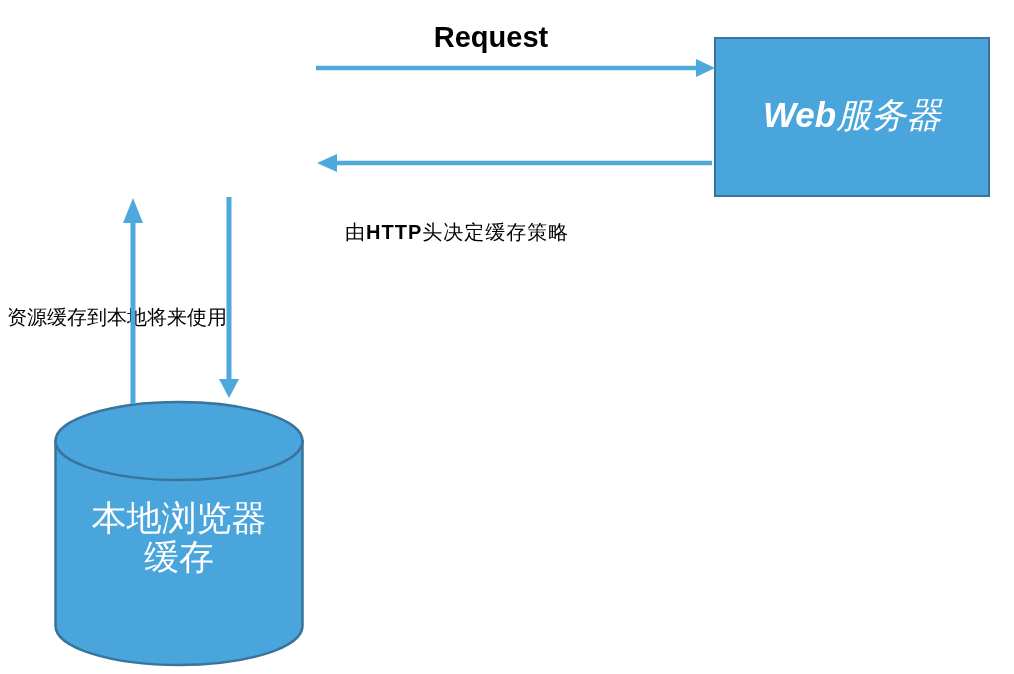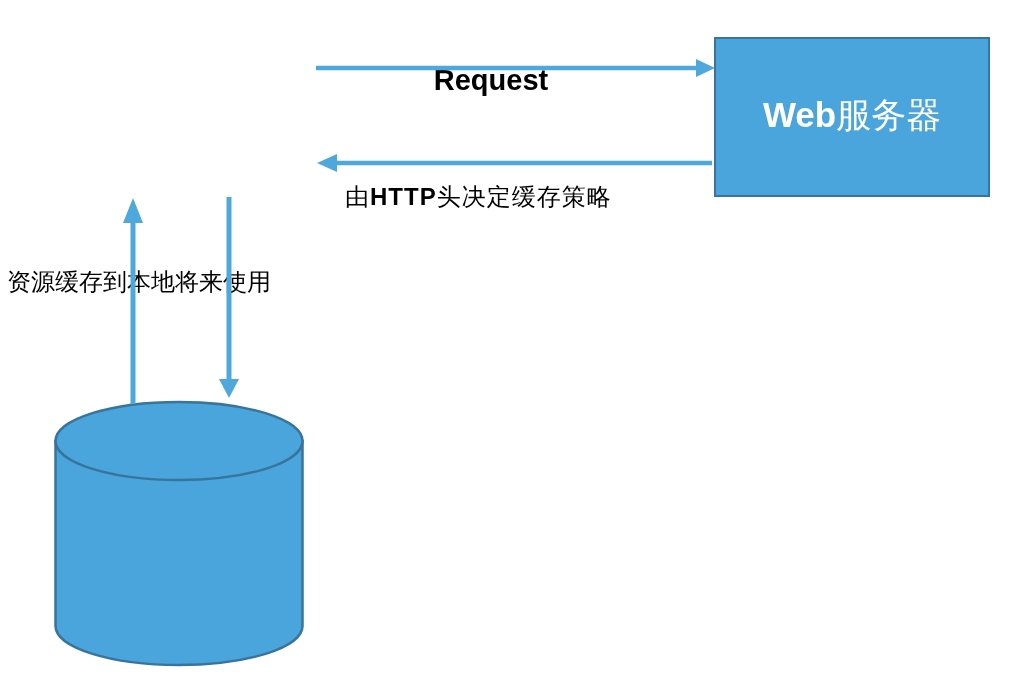--- a/index.html
+++ b/index.html
@@ -28,44 +28,44 @@
     background: var(--shape-fill);
     border: 2.5px solid var(--shape-border);
     display: flex;
     align-items: center;
     justify-content: center;
     color: var(--label-color);
     font-size: 35px;
     z-index: 2;
   }
   .browser-box { left: 41px; top: 36px; width: 274px; height: 161px; padding-bottom: 9px; }
-  .server-box  { left: 714px; top: 37px; width: 276px; height: 160px; padding-bottom: 4px; }
+  .server-box  { left: 714px; top: 37px; width: 276px; height: 160px; padding-bottom: 4px; font-style: italic; }
 
   .en-bold { font-family: "Liberation Sans", sans-serif; font-weight: 700; }
 
   .flow-label {
     position: absolute;
     z-index: 3;
     color: var(--annotation-color);
     font-family: "Liberation Sans", sans-serif;
     font-weight: 700;
     font-size: 29px;
     text-align: center;
     white-space: nowrap;
-    margin-top: 43px;
   }
   .request-label  { left: 380px; top: 21px;  width: 222px; }
   .response-label { left: 378px; top: 119px; width: 240px; }
 
   .caption {
     position: absolute;
     z-index: 3;
     color: var(--annotation-color);
-    font-size: 24px;
+    font-size: 20px;
     white-space: nowrap;
+    margin-top: 38px;
   }
   .http-caption  { left: 345px; top: 181px; letter-spacing: 1px; }
   .store-caption { left: 7px;   top: 266px; }
 
   .cache-label {
     position: absolute;
     left: 55px; top: 499px; width: 248px;
     z-index: 3;
     text-align: center;
     color: var(--label-color);
@@ -92,20 +92,24 @@
   <div class="node server-box">
     <span><span class="en-bold">Web</span><span>服务器</span></span>
   </div>
 
   <div class="flow-label request-label">Request</div>
 
   <div class="caption http-caption"><span>由</span><span class="en-bold">HTTP</span><span>头决定缓存策略</span></div>
 
   <div class="caption store-caption">资源缓存到本地将来使用</div>
 
+  <div class="cache-label">
+    <div>本地浏览器</div>
+    <div>缓存</div>
+  </div>
 
   <svg class="svg-layer arrows-layer" width="1014" height="674" viewBox="0 0 1014 674">
 
     <line class="arrow-line" x1="316" y1="68" x2="699" y2="68"></line>
     <polygon class="arrow-head" points="715,68 696,59 696,77"></polygon>
 
     <line class="arrow-line" x1="712" y1="163" x2="336" y2="163"></line>
     <polygon class="arrow-head" points="317,163 337,154 337,172"></polygon>
 
     <line class="arrow-line thick" x1="133" y1="404" x2="133" y2="221"></line>

